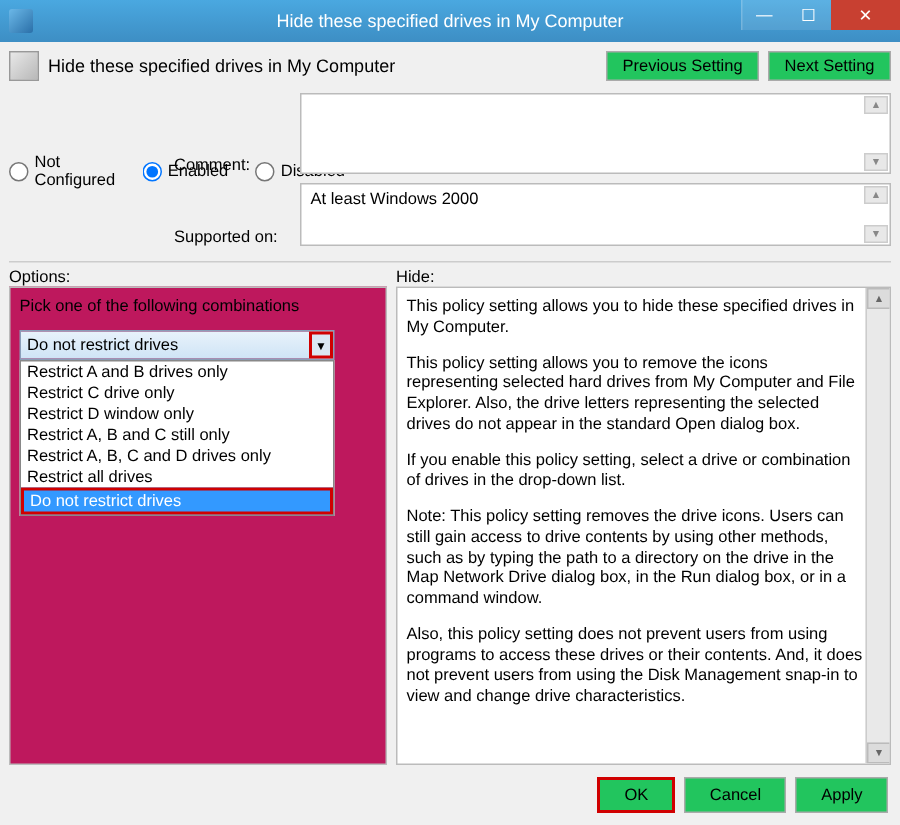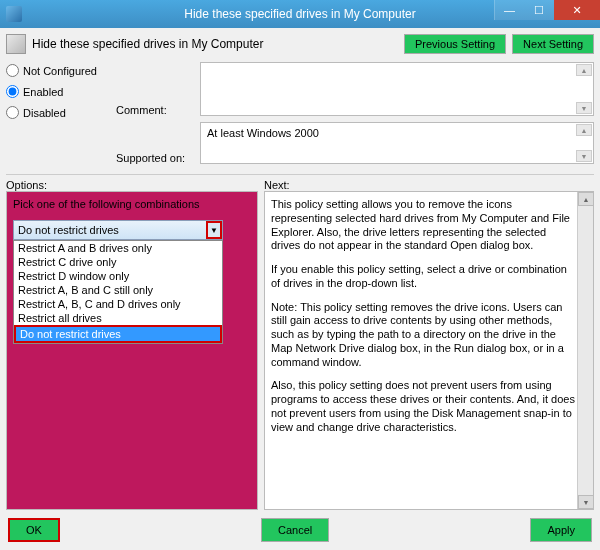--- a/index.html
+++ b/index.html
@@ -11,21 +11,21 @@
 .winbtn{width:30px;height:20px;display:flex;align-items:center;justify-content:center;color:#fff;font-size:11px;background:rgba(255,255,255,0.1)}
 .winbtn.close{background:#c84031;width:46px}
 .winbtn.min{border-left:1px solid rgba(255,255,255,0.2)}
 .content{background:#f0f0f0;height:522px;padding:6px;display:flex;flex-direction:column}
 .header-row{display:flex;align-items:center;margin-bottom:8px}
 .header-row .hicon{width:20px;height:20px;margin-right:6px;background:linear-gradient(135deg,#e8e8e8,#b8b8b8);border:1px solid #999}
 .header-row .htitle{flex:1;font-size:12px}
 .navbtns{display:flex;gap:6px}
 .btn{background:#22c55e;border:1px solid #aaa;padding:3px 10px;font-size:11px;cursor:pointer}
 .config-row{display:flex;gap:10px;margin-bottom:6px}
-.radios{width:100px;display:flex;flex-direction:column;gap:8px;padding-top:2px}
+.radios{width:100px;display:flex;flex-direction:row;gap:18px;padding-top:2px}
 .radio{display:flex;align-items:center;gap:4px;font-size:11px}
 .radio input{margin:0}
 .form-grid{flex:1;display:flex;flex-direction:column;gap:6px}
 .form-line{display:flex;align-items:flex-end;gap:6px}
 .form-line label{width:78px;text-align:left;font-size:11px;padding-top:2px}
 .comment-box{flex:1;height:54px;background:#fff;border:1px solid #bbb;position:relative}
 .supported-box{flex:1;height:42px;background:#fff;border:1px solid #bbb;padding:4px 6px;position:relative}
 .scroll-btns{position:absolute;right:1px;top:1px;bottom:1px;width:16px;display:flex;flex-direction:column;justify-content:space-between}
 .scroll-btns span{width:16px;height:12px;background:#e8e8e8;border:1px solid #ccc;display:flex;align-items:center;justify-content:center;font-size:7px;color:#888}
 .sep{border-top:1px solid #ccc;margin:4px 0}
@@ -37,21 +37,21 @@
 .options-pane .prompt{font-size:11px;margin-bottom:10px}
 .combo{width:210px;height:20px;border:1px solid #8a9db8;background:linear-gradient(#e8f2fb,#cfe4f6);display:flex;align-items:center;padding:0 4px;position:relative;font-size:11px}
 .combo .arrow{width:16px;height:18px;border:2px solid #d00000;position:absolute;right:0;top:0;display:flex;align-items:center;justify-content:center;font-size:8px;background:#dbe7f2}
 .dropdown{width:210px;border:1px solid #888;background:#fff;margin-top:0}
 .dropdown div{padding:1px 4px;font-size:11px}
 .dropdown .selected{background:#3399ff;color:#fff;border:2px solid #d00000}
 .help-pane{flex:1;background:#fff;border:1px solid #bbb;padding:6px 18px 6px 6px;position:relative;overflow:hidden}
 .help-pane p{font-size:11px;margin-bottom:10px;line-height:1.25}
 .help-scroll{position:absolute;right:0;top:0;bottom:0;width:16px;background:#e9e9e9;border-left:1px solid #ccc}
 .help-scroll .sb{position:absolute;width:16px;height:14px;background:#dcdcdc;border:1px solid #bbb;display:flex;align-items:center;justify-content:center;font-size:7px;color:#666}
-.footer{display:flex;justify-content:space-between;gap:6px;padding:8px 2px 2px}
+.footer{display:flex;justify-content:flex-end;gap:6px;padding:8px 2px 2px}
 .footer .btn{padding:4px 16px}
 .ok-hl{border:2px solid #d00000!important;padding:3px 18px}
 </style>
 </head>
 <body>
 
 <div class="titlebar">
   <div class="icon"></div>
   <div class="title">Hide these specified drives in My Computer</div>
   <div class="winbtns">
@@ -107,41 +107,42 @@
             </div>
         </div>
       </div>
     </div>
   </div>
 
   <div class="sep"></div>
 
   <div class="labels-row">
     <div class="l1">Options:</div>
-    <div class="l2">Next:</div>
+    <div class="l2">Hide:</div>
   </div>
 
   <div class="panes">
     <div class="options-pane">
       <div class="prompt">Pick one of the following combinations</div>
       <div class="combo">
         <span>Do not restrict drives</span>
         <div class="arrow">▼</div>
       </div>
       <div class="dropdown">
         <div>Restrict A and B drives only</div>
         <div>Restrict C drive only</div>
         <div>Restrict D window only</div>
         <div>Restrict A, B and C still only</div>
         <div>Restrict A, B, C and D drives only</div>
         <div>Restrict all drives</div>
         <div class="selected">Do not restrict drives</div>
       </div>
     </div>
     <div class="help-pane">
+      <p>This policy setting allows you to hide these specified drives in My Computer.</p>
       <p>This policy setting allows you to remove the icons representing selected hard drives from My Computer and File Explorer. Also, the drive letters representing the selected drives do not appear in the standard Open dialog box.</p>
       <p>If you enable this policy setting, select a drive or combination of drives in the drop-down list.</p>
       <p>Note: This policy setting removes the drive icons. Users can still gain access to drive contents by using other methods, such as by typing the path to a directory on the drive in the Map Network Drive dialog box, in the Run dialog box, or in a command window.</p>
       <p>Also, this policy setting does not prevent users from using programs to access these drives or their contents. And, it does not prevent users from using the Disk Management snap-in to view and change drive characteristics.</p>
       <div class="help-scroll">
         <div class="sb" style="top:0">▲</div>
         <div class="sb" style="bottom:0">▼</div>
       </div>
     </div>
   </div>

